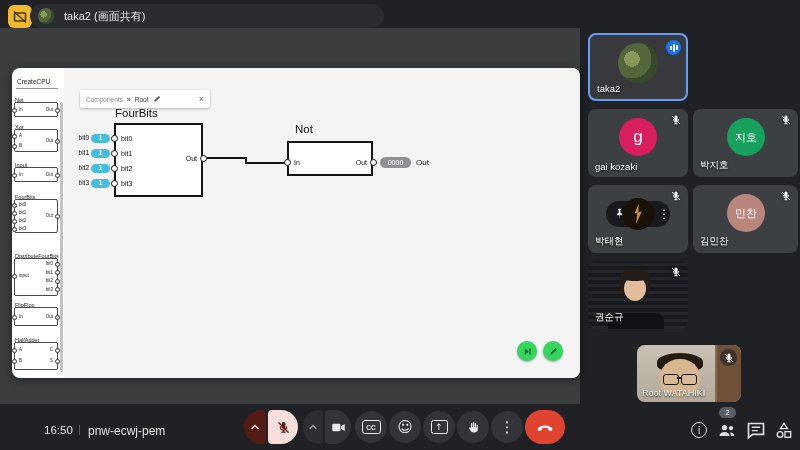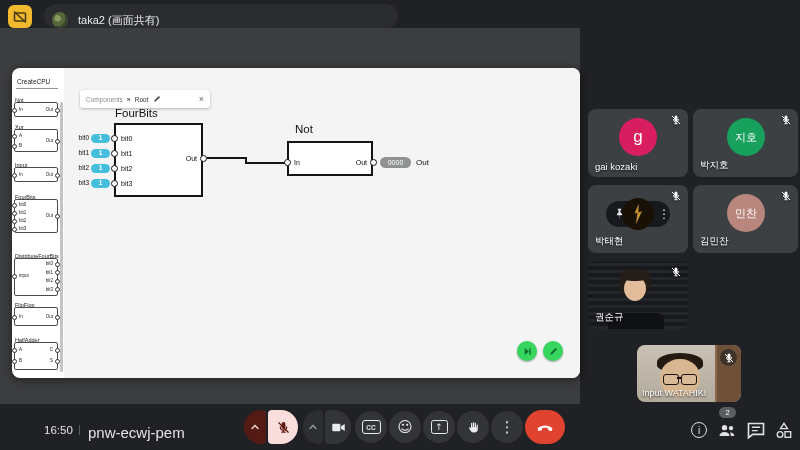--- a/index.html
+++ b/index.html
@@ -2,22 +2,22 @@
 <html><head>
 <meta charset="utf-8">
 <style>
   html,body{margin:0;padding:0;background:#111;}
   .page{position:relative;width:800px;height:450px;background:#202124;overflow:hidden;
         font-family:"Liberation Sans",sans-serif;-webkit-font-smoothing:antialiased;}
   .a{position:absolute;}
   
   .share-btn{left:8px;top:5px;width:24px;height:23px;border-radius:6px;background:#f2b92e;
              display:flex;align-items:center;justify-content:center;}
-  .pres-pill{left:44px;top:4px;width:354px;height:24px;border-radius:12px;background:#2b2c2f;
-             display:flex;align-items:flex-end;}
+  .pres-pill{left:30px;top:4px;width:354px;height:24px;border-radius:12px;background:#2b2c2f;
+             display:flex;align-items:center;}
   .pres-av{width:16px;height:16px;border-radius:50%;margin-left:8px;
            background:radial-gradient(circle at 35% 40%,#8a9a5b 0 22%,#55663a 22% 55%,#39472a 55%);}
   .pres-label{margin-left:10px;font-size:11px;color:#e8eaed;}
   
   .share-region{left:0;top:28px;width:580px;height:376px;background:#3c3d3f;}
   .appwin{left:12px;top:68px;width:568px;height:310px;background:#fff;border-radius:8px;
           box-shadow:0 2px 10px rgba(0,0,0,.45);}
   .proj-name{left:5px;top:10px;font-size:6.5px;color:#222;}
   .proj-underline{left:4px;top:20px;width:42px;height:1px;background:#949494;}
   .pal-label{font-size:5.5px;color:#1b1b1b;line-height:1;}
@@ -58,21 +58,21 @@
   .ms{stroke:#fff;stroke-width:2;fill:none;stroke-linecap:round;}
   .av{position:absolute;border-radius:50%;display:flex;align-items:center;justify-content:center;
       color:#fff;}
   .speak{position:absolute;top:5px;right:5px;width:15px;height:15px;border-radius:50%;
          background:#1a73e8;display:flex;align-items:center;justify-content:center;gap:1px;}
   .speak i{display:block;width:2px;background:#fff;border-radius:1px;}
   
   .bbar{left:0;top:404px;width:800px;height:46px;background:#202124;}
   .btime{left:44px;top:424px;font-size:11.5px;color:#e3e3e3;}
   .bdiv{left:78px;top:423px;font-size:11px;color:#5f6368;}
-  .bcode{left:88px;top:424px;font-size:15px;color:#e3e3e3;}
+  .bcode{left:88px;top:424px;font-size:12px;color:#e3e3e3;}
   .rbtn{display:flex;align-items:center;justify-content:center;box-sizing:border-box;}
   .circ{width:32px;height:32px;border-radius:50%;background:#333437;}
   .ric{position:absolute;top:421px;width:20px;height:20px;}
   .badge15{left:719px;top:407px;width:17px;height:11px;border-radius:6px;background:#5a5d61;
            color:#fff;font-size:7.5px;display:flex;align-items:center;justify-content:center;}
   .uni{font-family:"DejaVu Sans",sans-serif;}
 </style>
 </head>
 <body>
 
@@ -229,20 +229,29 @@
     <svg width="14" height="14" viewBox="0 0 14 14">
       <rect x="1.5" y="3" width="11" height="8" rx="1" fill="none" stroke="#4a3a08" stroke-width="1.6"></rect>
       <line x1="1" y1="1.5" x2="13" y2="12.5" stroke="#4a3a08" stroke-width="1.6"></line>
     </svg>
   </div>
   <div class="a pres-pill">
     <div class="pres-av"></div>
     <span class="pres-label">taka2 (画面共有)</span>
   </div>
 
+  <div class="a tile" style="left:588px;top:33px;width:100px;height:68px;border:2.5px solid #669df6;box-sizing:border-box;background:#37393d">
+    <div class="av" style="left:28px;top:8px;width:40px;height:40px;background:radial-gradient(circle at 35% 40%,#8a9a5b 0 22%,#55663a 22% 55%,#39472a 55%)"></div>
+    <div class="speak">
+        <i style="height:4px"></i>
+        <i style="height:8px"></i>
+        <i style="height:5px"></i>
+      </div>
+    <span class="nm">taka2</span>
+  </div>
 
 
   <div class="a tile" style="left:588px;top:109px;width:100px;height:68px">
     <div class="av" style="left:31px;top:9px;width:38px;height:38px;background:#d81e5f;font-size:17px">
         <span>g</span>
       </div>
     <svg class="mo" viewBox="0 0 24 24">
         <path class="mf" d="M12 14a3 3 0 0 0 3-3V6a3 3 0 0 0-6 0v5a3 3 0 0 0 3 3z"></path>
         <path class="ms" d="M7 11a5 5 0 0 0 10 0M12 16v3M9.5 19.5h5M4.5 4.5l15 15"></path>
       </svg>
@@ -306,21 +315,21 @@
     <div class="a" style="left:23px;top:14px;width:40px;height:38px;background:#d8b68f;border-radius:48%"></div>
     <div class="a" style="left:26px;top:29px;width:14px;height:9px;border:1.5px solid #1c1410;border-radius:3px;background:rgba(255,255,255,.08)"></div>
     <div class="a" style="left:44px;top:29px;width:14px;height:9px;border:1.5px solid #1c1410;border-radius:3px;background:rgba(255,255,255,.08)"></div>
     <div class="a" style="left:40px;top:32px;width:4px;height:2px;background:#1c1410"></div>
     <div class="a" style="top:4px;right:4px;width:17px;height:17px;border-radius:50%;background:rgba(25,26,28,.55)">
       <svg style="position:absolute;left:2.5px;top:2.5px;width:12px;height:12px" viewBox="0 0 24 24">
           <path class="mf" d="M12 14a3 3 0 0 0 3-3V6a3 3 0 0 0-6 0v5a3 3 0 0 0 3 3z"></path>
           <path class="ms" d="M7 11a5 5 0 0 0 10 0M12 16v3M9.5 19.5h5M4.5 4.5l15 15"></path>
         </svg>
     </div>
-    <span class="nm" style="left:5px;bottom:4px;font-size:9px">Input WATAHIKI</span>
+    <span class="nm" style="left:5px;bottom:4px;font-size:9px">Root WATAHIKI</span>
   </div>
 
   <div class="a bbar"></div>
   <span class="a btime">16:50</span>
   <span class="a bdiv">|</span>
   <span class="a bcode">pnw-ecwj-pem</span>
 
   <div class="a rbtn" style="left:244px;top:410px;width:22px;height:34px;background:#541b15;border-radius:17px 4px 4px 17px">
     <svg width="12" height="12" viewBox="0 0 16 16">
         <path d="M4 10l4-4 4 4" stroke="#f9dedc" stroke-width="1.8" fill="none" stroke-linecap="round"></path>

